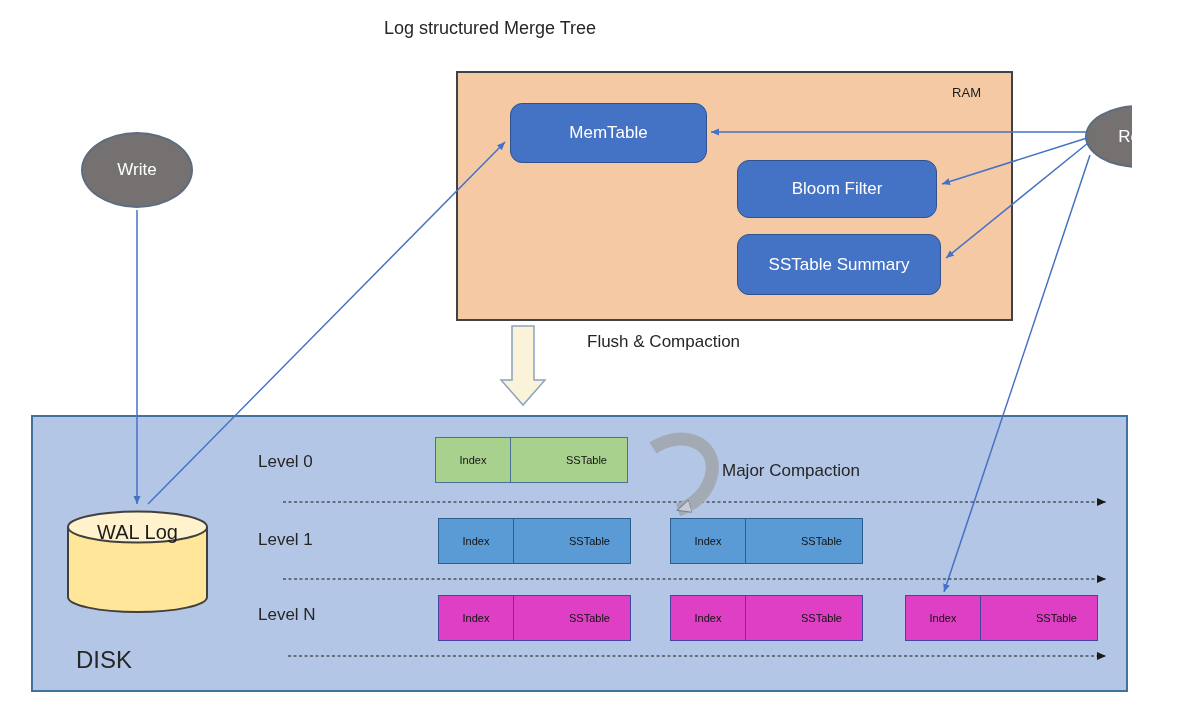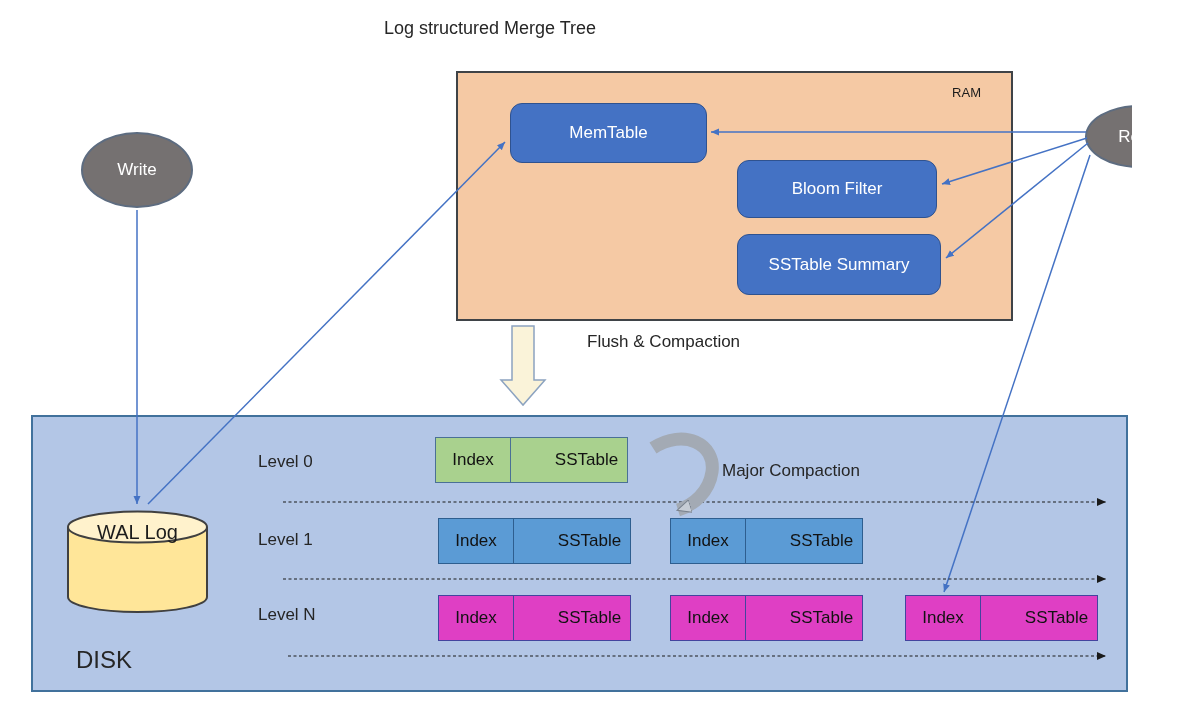--- a/index.html
+++ b/index.html
@@ -27,21 +27,21 @@
 
   
   .actor{position:absolute;display:flex;align-items:center;justify-content:center;
     background:var(--ellipse-gray);border:2px solid var(--ellipse-border);border-radius:50%;
     color:#fff;font-size:17px;box-sizing:border-box;z-index:3;}
   .write{left:81px;top:132px;width:112px;height:76px;}
   .read{left:1085px;top:105px;width:107px;height:63px;justify-content:center;}
 
   
   .tbl{position:absolute;display:flex;height:46px;box-sizing:border-box;z-index:3;}
-  .cell{display:flex;align-items:center;justify-content:center;font-size:17px;color:#121212;box-sizing:border-box;}
+  .cell{display:flex;align-items:center;justify-content:center;font-size:11px;color:#121212;box-sizing:border-box;}
   .cell.index{width:76px;}
   .cell.sstable{width:118px;}
   .tbl.green .cell{background:var(--green-fill);border:1.5px solid var(--green-border);}
   .tbl.blue  .cell{background:var(--lvl-blue-fill);border:1.5px solid var(--lvl-blue-border);}
   .tbl.magenta .cell{background:var(--magenta-fill);border:1.5px solid var(--magenta-border);}
   .tbl .cell + .cell{margin-left:-1.5px;padding-left:36px;}
 
   .level-label{font-size:17px;}
   .disk-label{left:76px;top:646px;font-size:24px;}
   .wal-label{left:72px;top:521px;width:131px;text-align:center;font-size:20px;color:#1c1c1c;}

